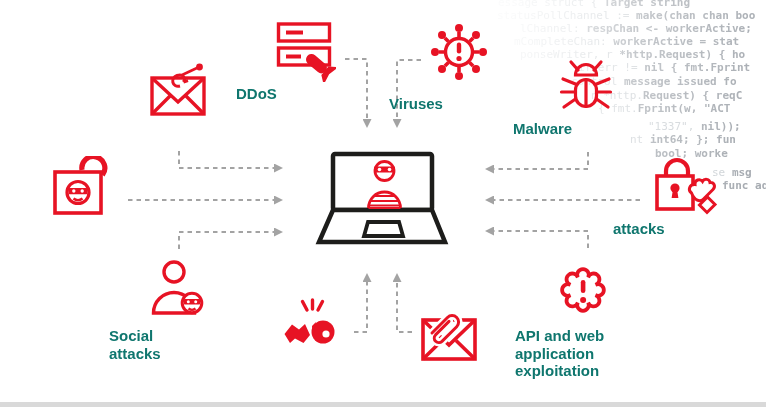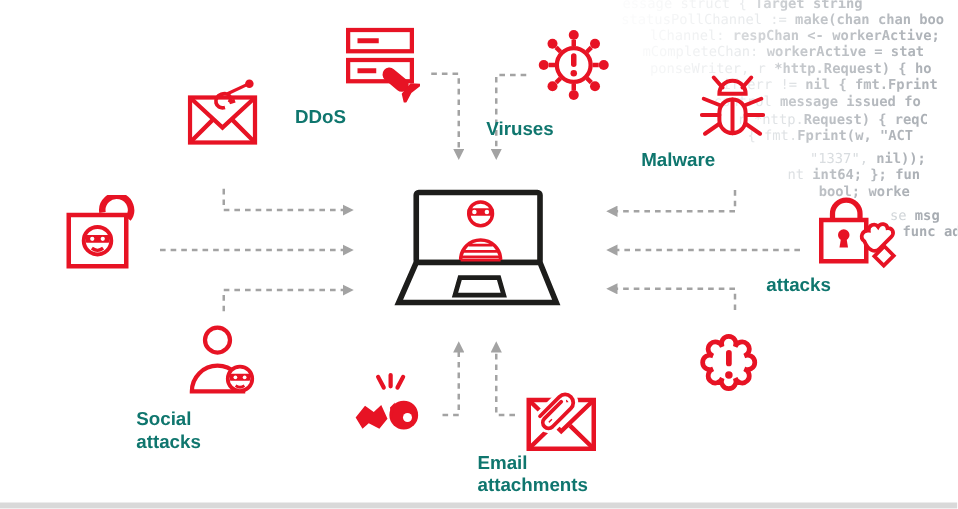--- a/index.html
+++ b/index.html
@@ -198,25 +198,26 @@
     <g fill="#ffffff" stroke="#e71324" stroke-width="3.6">
       <rect x="3" y="14" width="52" height="39"></rect>
     </g>
     <g fill="none" stroke="#e71324" stroke-width="3.6">
       <path d="M3 14 L29 39 L55 14"></path>
       <path d="M3 53 L22 34.5 M55 53 L36 34.5"></path>
     </g>
     <path d="M12 27 L27.5 11.5 a6.5 6.5 0 0 1 9.2 9.2 L22 35.4 a4.6 4.6 0 0 1 -6.5 -6.5 L29 15.4" fill="none" stroke="#ffffff" stroke-width="8" stroke-linecap="round"></path>
     <path d="M12 27 L27.5 11.5 a6.5 6.5 0 0 1 9.2 9.2 L22 35.4 a4.6 4.6 0 0 1 -6.5 -6.5 L29 15.4" fill="none" stroke="#e71324" stroke-width="3" stroke-linecap="round"></path>
   </svg>
-  <div class="item-label" style="left:382px;top:362px;width:140px">
-    <div>Email</div>
-    <div>attachments</div>
-  </div>
 
   <svg class="item-icon" style="left:551px;top:262px" width="64" height="58" viewBox="0 0 64 58">
     <path d="M42.63 33.4 A4.9 4.9 0 1 1 36.4 39.63 A4.9 4.9 0 1 1 27.6 39.63 A4.9 4.9 0 1 1 21.37 33.4 A4.9 4.9 0 1 1 21.37 24.6 A4.9 4.9 0 1 1 27.6 18.37 A4.9 4.9 0 1 1 36.4 18.37 A4.9 4.9 0 1 1 42.63 24.6 A4.9 4.9 0 1 1 42.63 33.4 Z" fill="#ffffff" stroke="#e71324" stroke-width="3.2" transform="translate(0,0) scale(1.18) translate(-4.9,-5.3)"></path>
     <rect x="29.8" y="18" width="4.6" height="13" rx="2.3" fill="#e71324"></rect>
     <circle cx="32.1" cy="38" r="3" fill="#e71324"></circle>
   </svg>
+  <div class="item-label" style="left:515px;top:327px;width:140px">
+    <div>API and web</div>
+    <div>application</div>
+    <div>exploitation</div>
+  </div>
 
   <div id="bottom-bar"></div>
 </div>
 
 </body></html>

